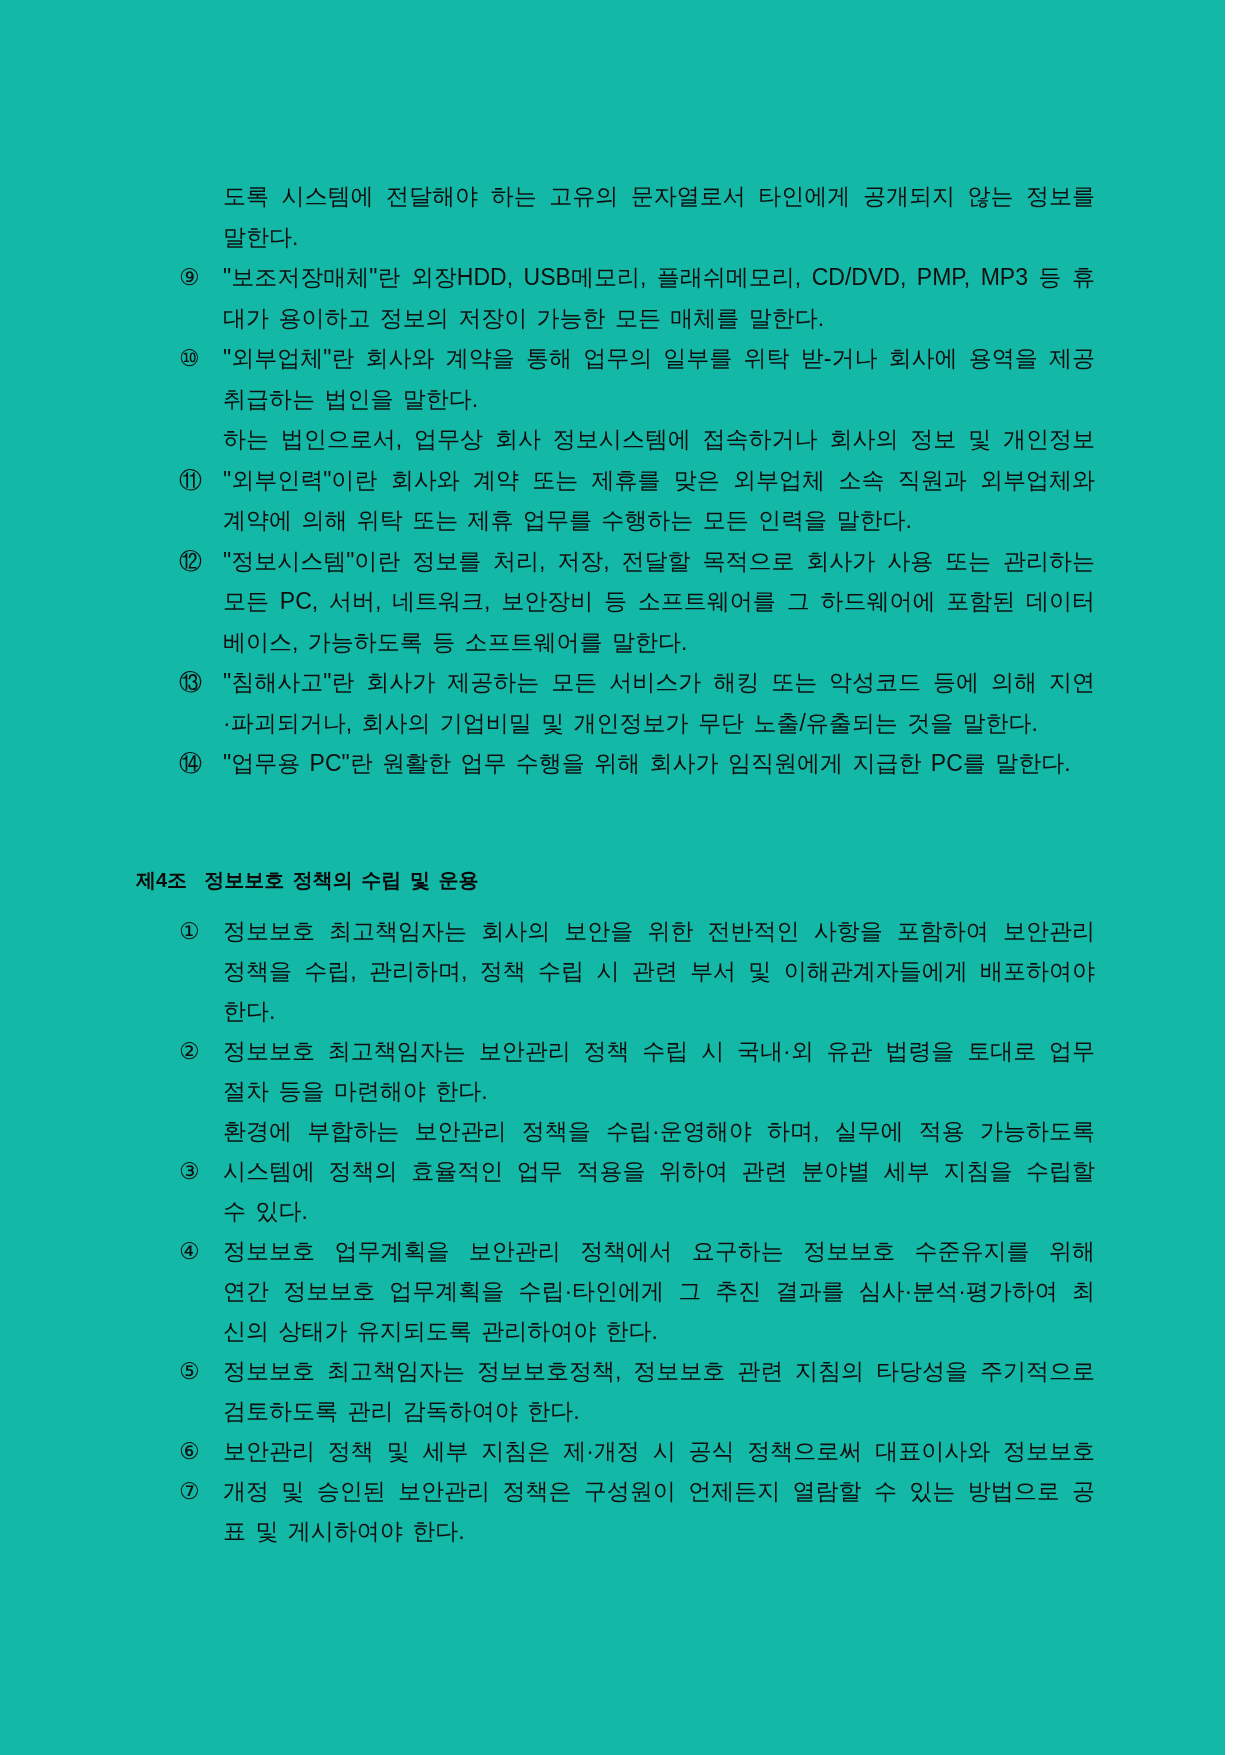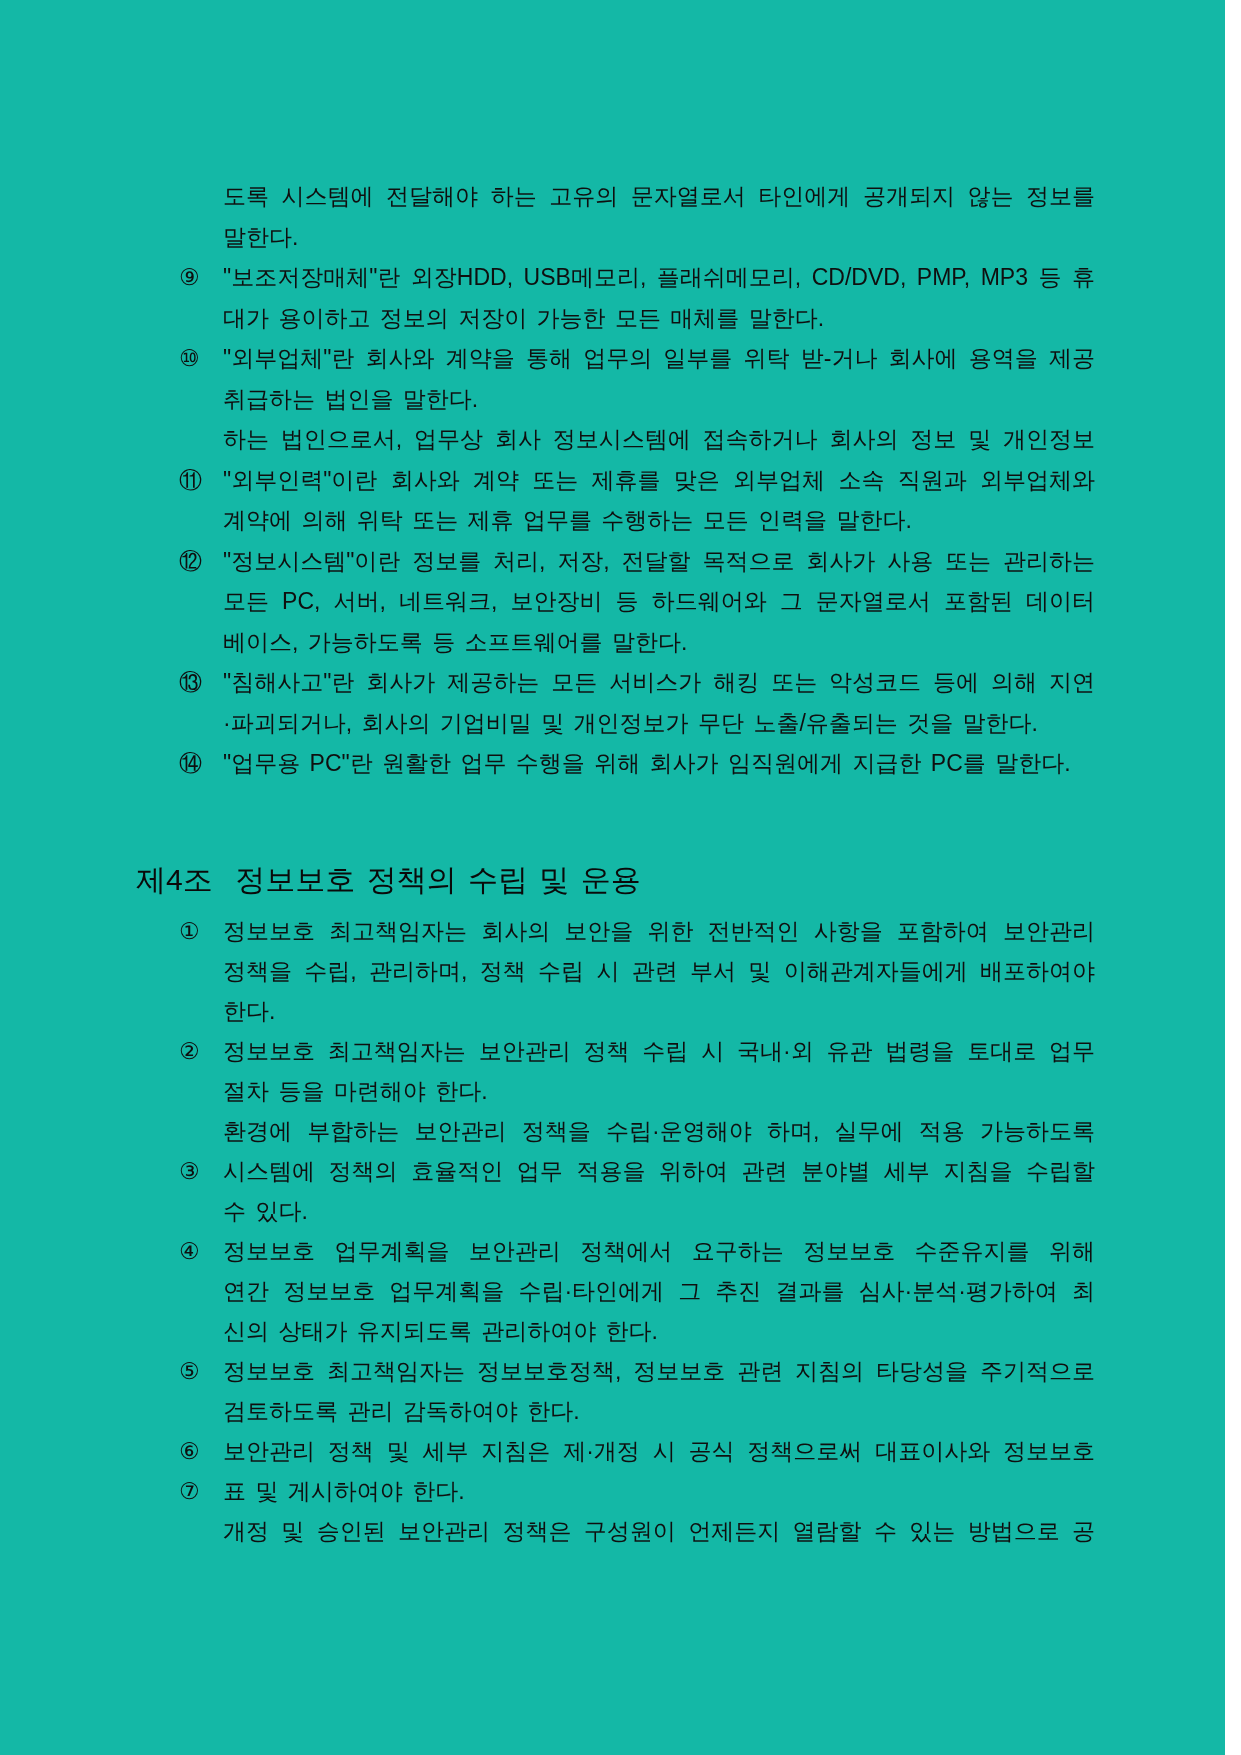--- a/index.html
+++ b/index.html
@@ -13,22 +13,22 @@
   .page{position:relative;width:1225px;height:1755px;background:#14b8a6;overflow:hidden;}
   .content{padding-top:176px;}
   .item{display:flex;line-height:40.5px;margin-left:179px;}
   .sec2 .item{line-height:40px;}
   .num{flex:0 0 44px;width:44px;}
   .body{flex:0 0 872px;width:872px;}
   .ln{min-height:1em;}
   .ln.just{text-align:justify;text-align-last:justify;}
   .article-heading{
     margin:73px 0 8px 136px;
-    font-weight:normal;
-    font-size:30px;
+    font-weight:bold;
+    font-size:20px;
     line-height:46px;
     white-space:pre-wrap;
     color:#0a0a0a;
   }
 </style>
 </head>
 <body>
 
 <div class="page">
   <div class="content">
@@ -63,21 +63,21 @@
       <div class="body">
         <div class="ln just">"외부인력"이란 회사와 계약 또는 제휴를 맞은 외부업체 소속 직원과 외부업체와</div>
         <div class="ln">계약에 의해 위탁 또는 제휴 업무를 수행하는 모든 인력을 말한다.</div>
       </div>
     </div>
 
     <div class="item">
       <span class="num">⑫</span>
       <div class="body">
         <div class="ln just">"정보시스템"이란 정보를 처리, 저장, 전달할 목적으로 회사가 사용 또는 관리하는</div>
-        <div class="ln just">모든 PC, 서버, 네트워크, 보안장비 등 하드웨어와 그 문자열로서 포함된 데이터</div>
+        <div class="ln just">모든 PC, 서버, 네트워크, 보안장비 등 소프트웨어를 그 하드웨어에 포함된 데이터</div>
         <div class="ln">베이스, 가능하도록 등 소프트웨어를 말한다.</div>
       </div>
     </div>
 
     <div class="item">
       <span class="num">⑬</span>
       <div class="body">
         <div class="ln just">"침해사고"란 회사가 제공하는 모든 서비스가 해킹 또는 악성코드 등에 의해 지연</div>
         <div class="ln">·파괴되거나, 회사의 기업비밀 및 개인정보가 무단 노출/유출되는 것을 말한다.</div>
       </div>
@@ -140,20 +140,20 @@
       <div class="item">
         <span class="num">⑥</span>
         <div class="body">
           <div class="ln just">보안관리 정책 및 세부 지침은 제·개정 시 공식 정책으로써 대표이사와 정보보호</div>
         </div>
       </div>
 
       <div class="item">
         <span class="num">⑦</span>
         <div class="body">
+          <div class="ln just">개정 및 승인된 보안관리 정책은 구성원이 언제든지 열람할 수 있는 방법으로 공</div>
           <div class="ln">표 및 게시하여야 한다.</div>
-          <div class="ln just">개정 및 승인된 보안관리 정책은 구성원이 언제든지 열람할 수 있는 방법으로 공</div>
         </div>
       </div>
 
     </div>
   </div>
 </div>
 
 </body></html>

